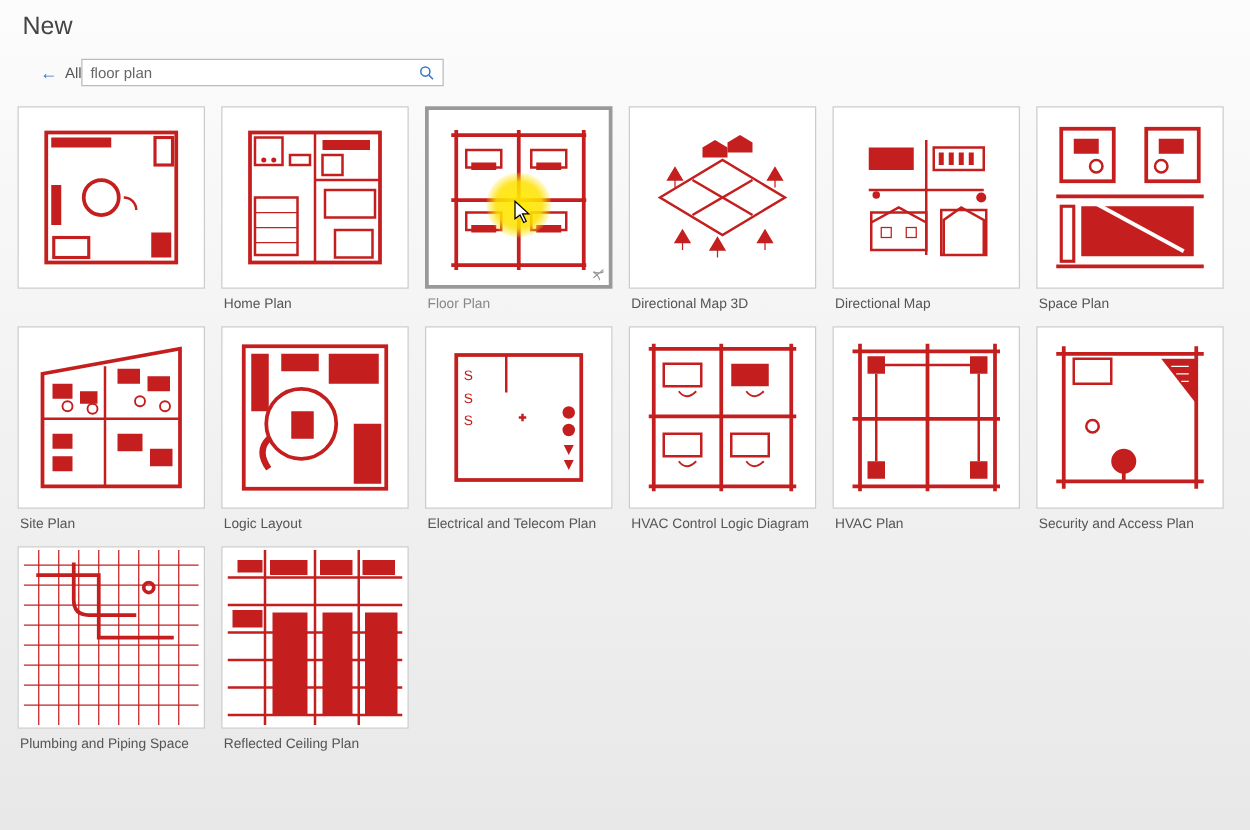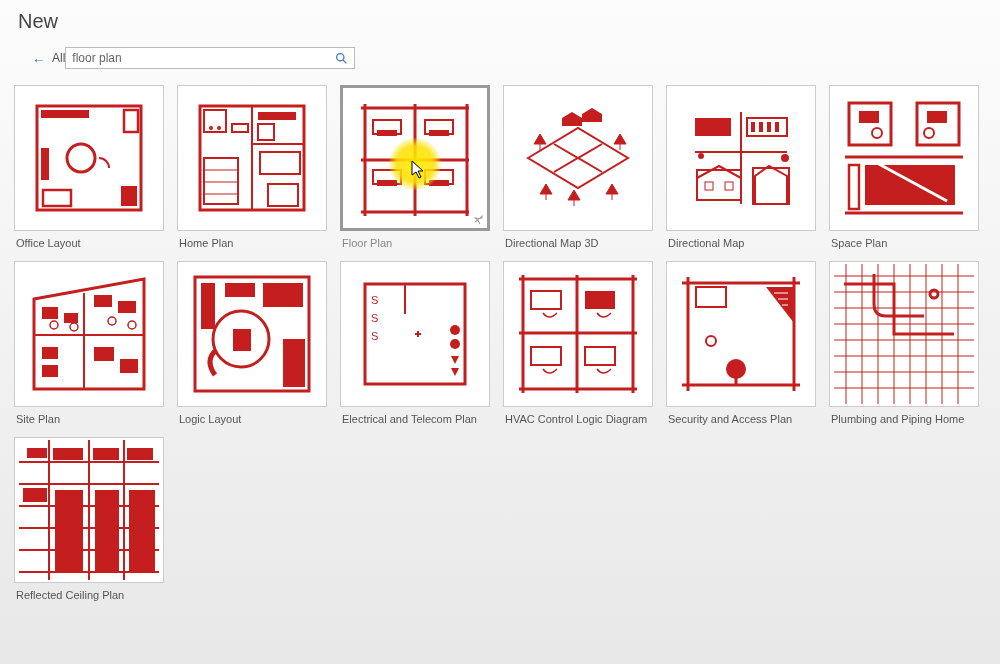--- a/index.html
+++ b/index.html
@@ -140,21 +140,20 @@
         <rect x="8" y="8" width="104" height="104" fill="none" stroke="#c41e1e" stroke-width="3"></rect>
         <rect x="12" y="12" width="48" height="8" fill="#c41e1e"></rect>
         <rect x="12" y="50" width="8" height="32" fill="#c41e1e"></rect>
         <circle cx="52" cy="60" r="14" fill="none" stroke="#c41e1e" stroke-width="3"></circle>
         <rect x="95" y="12" width="14" height="22" fill="none" stroke="#c41e1e" stroke-width="2.5"></rect>
         <rect x="14" y="92" width="28" height="16" fill="none" stroke="#c41e1e" stroke-width="2.5"></rect>
         <rect x="92" y="88" width="16" height="20" fill="#c41e1e"></rect>
         <path d="M70 60 a10 10 0 0 1 10 10" fill="none" stroke="#c41e1e" stroke-width="2"></path>
       </svg>
     </div>
-    <div class="label">Office Layout</div>
   </div>
 
   <div class="tile">
     <div class="thumb">
       <svg width="120" height="120" viewBox="0 0 120 120">
         <rect x="8" y="8" width="104" height="104" fill="none" stroke="#c41e1e" stroke-width="3"></rect>
         <line x1="60" y1="8" x2="60" y2="112" stroke="#c41e1e" stroke-width="2"></line>
         <line x1="60" y1="46" x2="112" y2="46" stroke="#c41e1e" stroke-width="2"></line>
         <rect x="12" y="12" width="22" height="22" fill="none" stroke="#c41e1e" stroke-width="2"></rect>
         <circle cx="19" cy="30" r="2" fill="#c41e1e"></circle>
@@ -346,20 +345,41 @@
           <path d="M30 44 q6 8 14 0"></path>
             <path d="M84 44 q6 8 14 0"></path>
           <path d="M30 100 q6 8 14 0"></path>
             <path d="M84 100 q6 8 14 0"></path>
         </g>
       </svg>
     </div>
     <div class="label">HVAC Control Logic Diagram</div>
   </div>
 
+  <div class="tile">
+    <div class="thumb">
+      <svg width="130" height="130" viewBox="0 0 130 130">
+        <line x1="6" y1="12" x2="124" y2="12" stroke="#c41e1e" stroke-width="3"></line>
+        <line x1="6" y1="66" x2="124" y2="66" stroke="#c41e1e" stroke-width="3"></line>
+        <line x1="6" y1="120" x2="124" y2="120" stroke="#c41e1e" stroke-width="3"></line>
+        <line x1="12" y1="6" x2="12" y2="124" stroke="#c41e1e" stroke-width="3"></line>
+        <line x1="66" y1="6" x2="66" y2="124" stroke="#c41e1e" stroke-width="3"></line>
+        <line x1="120" y1="6" x2="120" y2="124" stroke="#c41e1e" stroke-width="3"></line>
+        <rect x="18" y="16" width="14" height="14" fill="#c41e1e"></rect>
+        <rect x="100" y="16" width="14" height="14" fill="#c41e1e"></rect>
+        <rect x="18" y="100" width="14" height="14" fill="#c41e1e"></rect>
+        <rect x="100" y="100" width="14" height="14" fill="#c41e1e"></rect>
+        <line x1="32" y1="23" x2="66" y2="23" stroke="#c41e1e" stroke-width="2"></line>
+        <line x1="66" y1="23" x2="100" y2="23" stroke="#c41e1e" stroke-width="2"></line>
+        <line x1="25" y1="30" x2="25" y2="100" stroke="#c41e1e" stroke-width="2"></line>
+        <line x1="107" y1="30" x2="107" y2="100" stroke="#c41e1e" stroke-width="2"></line>
+      </svg>
+    </div>
+    <div class="label">HVAC Plan</div>
+  </div>
 
   <div class="tile">
     <div class="thumb">
       <svg width="130" height="130" viewBox="0 0 130 130">
         <line x1="6" y1="14" x2="124" y2="14" stroke="#c41e1e" stroke-width="3"></line>
         <line x1="6" y1="116" x2="124" y2="116" stroke="#c41e1e" stroke-width="3"></line>
         <line x1="12" y1="8" x2="12" y2="122" stroke="#c41e1e" stroke-width="3"></line>
         <line x1="118" y1="8" x2="118" y2="122" stroke="#c41e1e" stroke-width="3"></line>
         <path d="M90 18 L118 18 L118 54 Z" fill="#c41e1e"></path>
         <g stroke="#fff" stroke-width="1">
@@ -397,21 +417,21 @@
           <line x1="108" y1="0" x2="108" y2="140"></line>
             <line x1="124" y1="0" x2="124" y2="140"></line>
         </g>
         <g stroke="#c41e1e" stroke-width="3" fill="none">
           <path d="M10 20 L60 20 L60 70 L120 70"></path>
           <path d="M40 10 L40 40 Q40 52 52 52 L90 52"></path>
           <circle cx="100" cy="30" r="4"></circle>
         </g>
       </svg>
     </div>
-    <div class="label">Plumbing and Piping Home</div>
+    <div class="label">Plumbing and Piping Space</div>
   </div>
 
   <div class="tile">
     <div class="thumb">
       <svg width="140" height="140" viewBox="0 0 140 140">
         <g stroke="#c41e1e" stroke-width="2">
           <line x1="0" y1="22" x2="140" y2="22"></line>
             <line x1="0" y1="44" x2="140" y2="44"></line>
           <line x1="0" y1="66" x2="140" y2="66"></line>
             <line x1="0" y1="88" x2="140" y2="88"></line>

